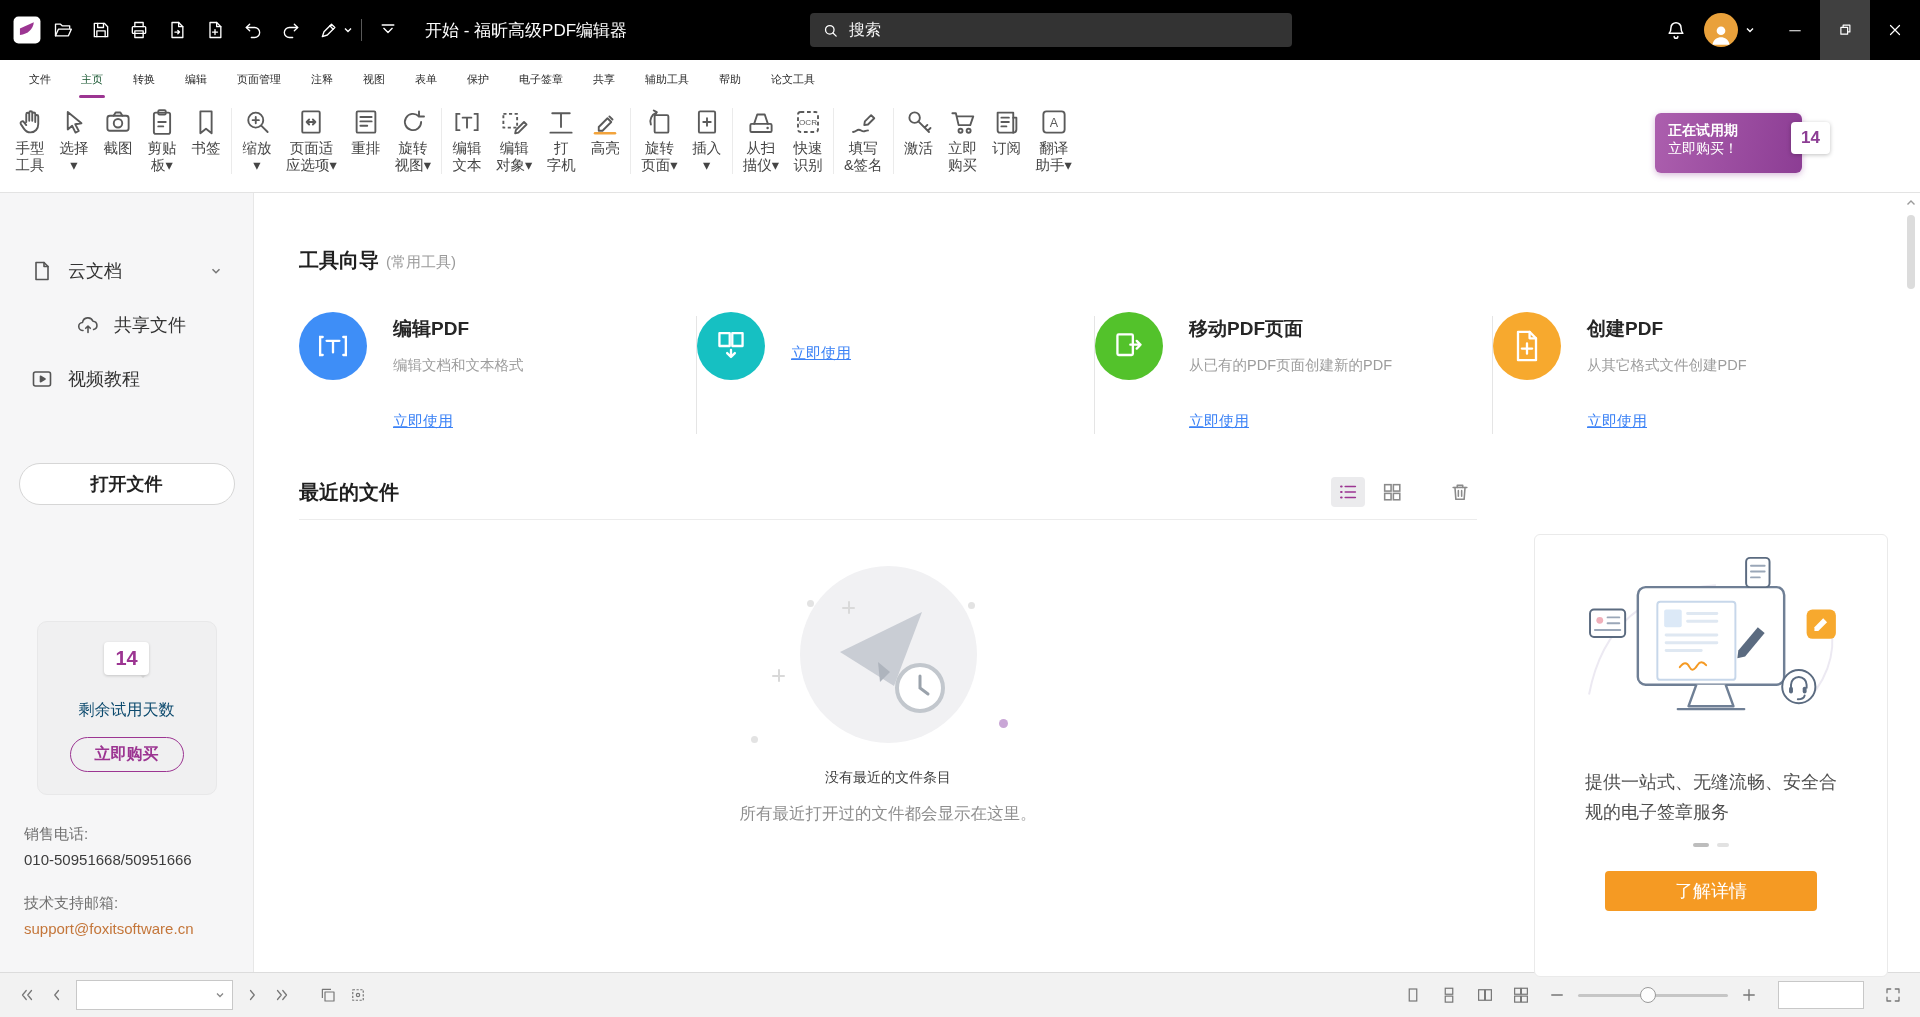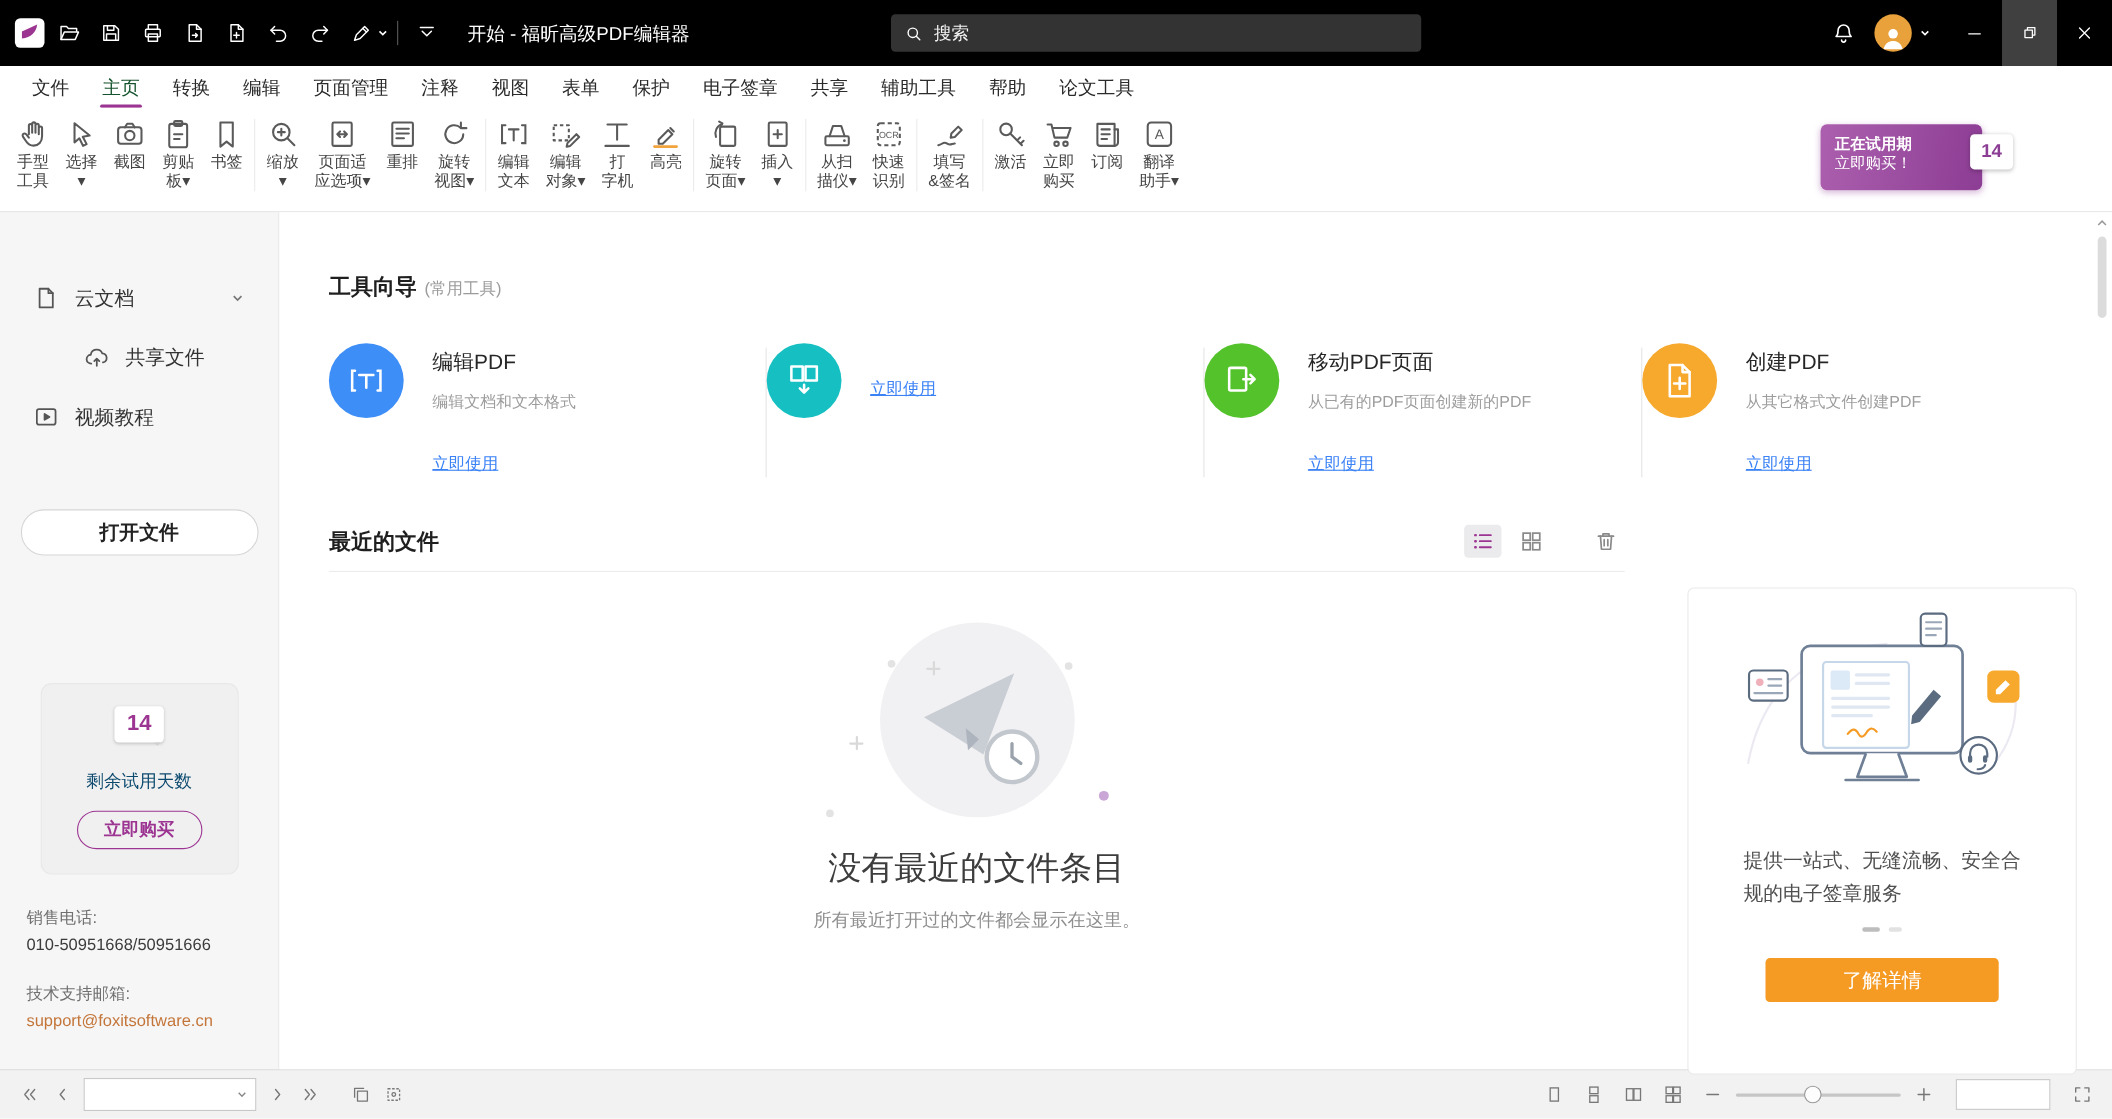--- a/index.html
+++ b/index.html
@@ -24,21 +24,21 @@
   .bell-btn svg{width:22px;height:22px;color:#fff}
   .avatar{width:34px;height:34px;border-radius:50%;background:#E9A13B;display:flex;align-items:flex-end;justify-content:center;overflow:hidden;margin-left:8px}
   .avatar svg{width:26px;height:26px;color:#fff}
   .av-chev{width:12px;height:12px;color:#fff;margin:0 14px 0 6px}
   .win-btn{width:50px;height:60px;display:flex;align-items:center;justify-content:center}
   .win-btn svg{width:18px;height:18px;color:#fff}
   .win-btn.hl{background:rgba(255,255,255,.25)}
 
   
   .menubar{height:38px;background:#fff;display:flex;align-items:stretch;padding-left:14px;flex-shrink:0}
-  .menu-item{padding:16px 15px;display:flex;align-items:center;font-size:17px;color:#2b2b2b;position:relative;white-space:nowrap}
+  .menu-item{padding:16px 15px;display:flex;align-items:center;font-size:11px;color:#2b2b2b;position:relative;white-space:nowrap}
   .menu-item.active{color:#14532d;font-weight:400}
   .menu-item.active::after{content:"";position:absolute;left:13px;right:13px;bottom:0;height:3px;background:#9C3592;border-radius:2px}
 
   
   .ribbon{height:88px;background:#fff;border-bottom:1px solid #e3e3e3;display:flex;align-items:flex-start;padding:6px 0 0 8px;position:relative;flex-shrink:0}
   .rtool{display:flex;flex-direction:column;align-items:center;gap:3px;padding:3px 7px;border-radius:4px}
   .rtool svg{width:30px;height:30px;color:#5a5a5a;flex-shrink:0}
   .rlabel{font-size:14.5px;line-height:17px;color:#454545;text-align:center;white-space:pre-line}
   .rsep{width:1px;height:66px;background:#ebebeb;margin:4px 3px 0}
   .trial-badge{position:absolute;right:118px;top:15px;width:134px;height:52px;border-radius:6px;background:linear-gradient(100deg,#AC5FAE,#8C3D94);color:#fff;padding:8px 0 0 13px;box-shadow:0 2px 6px rgba(140,61,148,.35)}
@@ -73,35 +73,35 @@
   .content{flex:1;position:relative;background:#fff;padding-left:45px;min-width:0}
   .ts-header{display:flex;align-items:baseline;gap:7px;padding-top:54px}
   .ts-title{font-size:20px;font-weight:700;color:#1f1f1f}
   .ts-sub{font-size:15px;color:#9b9b9b}
   .cards{display:flex;margin-top:38px;width:1592px}
   .gcard{flex:1;display:grid;grid-template-columns:68px 1fr;column-gap:26px;position:relative;padding-right:18px}
   .gcard:not(:last-child)::after{content:"";position:absolute;right:0;top:4px;height:118px;width:1px;background:#e5e5e5}
   .tool-circle{width:68px;height:68px;border-radius:50%;display:flex;align-items:center;justify-content:center}
   .tool-circle svg{width:36px;height:36px;color:#fff}
   .tc0{background:#3E8EF7}.tc1{background:#16C0C2}.tc2{background:#53C22B}.tc3{background:#F7A92E}
-  .gcard-text .t{font-size:19px;font-weight:400;color:#262626;margin-top:4px}
+  .gcard-text .t{font-size:19px;font-weight:700;color:#262626;margin-top:4px}
   .gcard-text .d{font-size:14.5px;color:#9d9d9d;margin-top:14px;white-space:nowrap}
   .gcard-link{grid-column:2;justify-self:start;margin-top:32px;font-size:15px;color:#3b82f6;text-decoration:underline}
 
   .recent-header{display:flex;align-items:center;width:1178px;margin-top:46px;padding-bottom:12px;border-bottom:1px solid #ececec}
   .recent-title{font-size:20px;font-weight:700;color:#1f1f1f}
   .recent-actions{margin-left:auto;display:flex;align-items:center;gap:10px}
   .ra-btn{width:34px;height:30px;border-radius:4px;display:flex;align-items:center;justify-content:center;color:#8a8a8a}
   .ra-btn svg{width:22px;height:22px}
   .ra-btn.active{background:#ebebed;color:#9C3592}
   .ra-btn.trash{margin-left:24px}
 
   .empty-state{width:1178px;display:flex;flex-direction:column;align-items:center;position:relative;padding-top:46px}
   .empty-circle{width:177px;height:177px;border-radius:50%;background:#f1f1f3}
-  .empty-title{margin-top:26px;font-size:30px;color:#3d3d3d}
+  .empty-title{margin-top:26px;font-size:14px;color:#3d3d3d}
   .empty-sub{margin-top:16px;font-size:16.5px;color:#8e8e8e}
   .sp{position:absolute}
   .sp-plus{width:13px;height:13px}
   .sp-plus::before,.sp-plus::after{content:"";position:absolute;background:#d9d9d9;border-radius:2px}
   .sp-plus::before{left:5.5px;top:0;width:2px;height:13px}
   .sp-plus::after{left:0;top:5.5px;width:13px;height:2px}
   .sp-dot{width:7px;height:7px;border-radius:50%;background:#e3e3e3}
   .sp-dot.purple{background:#c9a6d6;width:9px;height:9px}
 
   .promo-card{position:absolute;left:1280px;top:341px;width:352px;height:441px;background:#fff;border:1px solid #eaeaea;border-radius:6px;display:flex;flex-direction:column;align-items:center}

